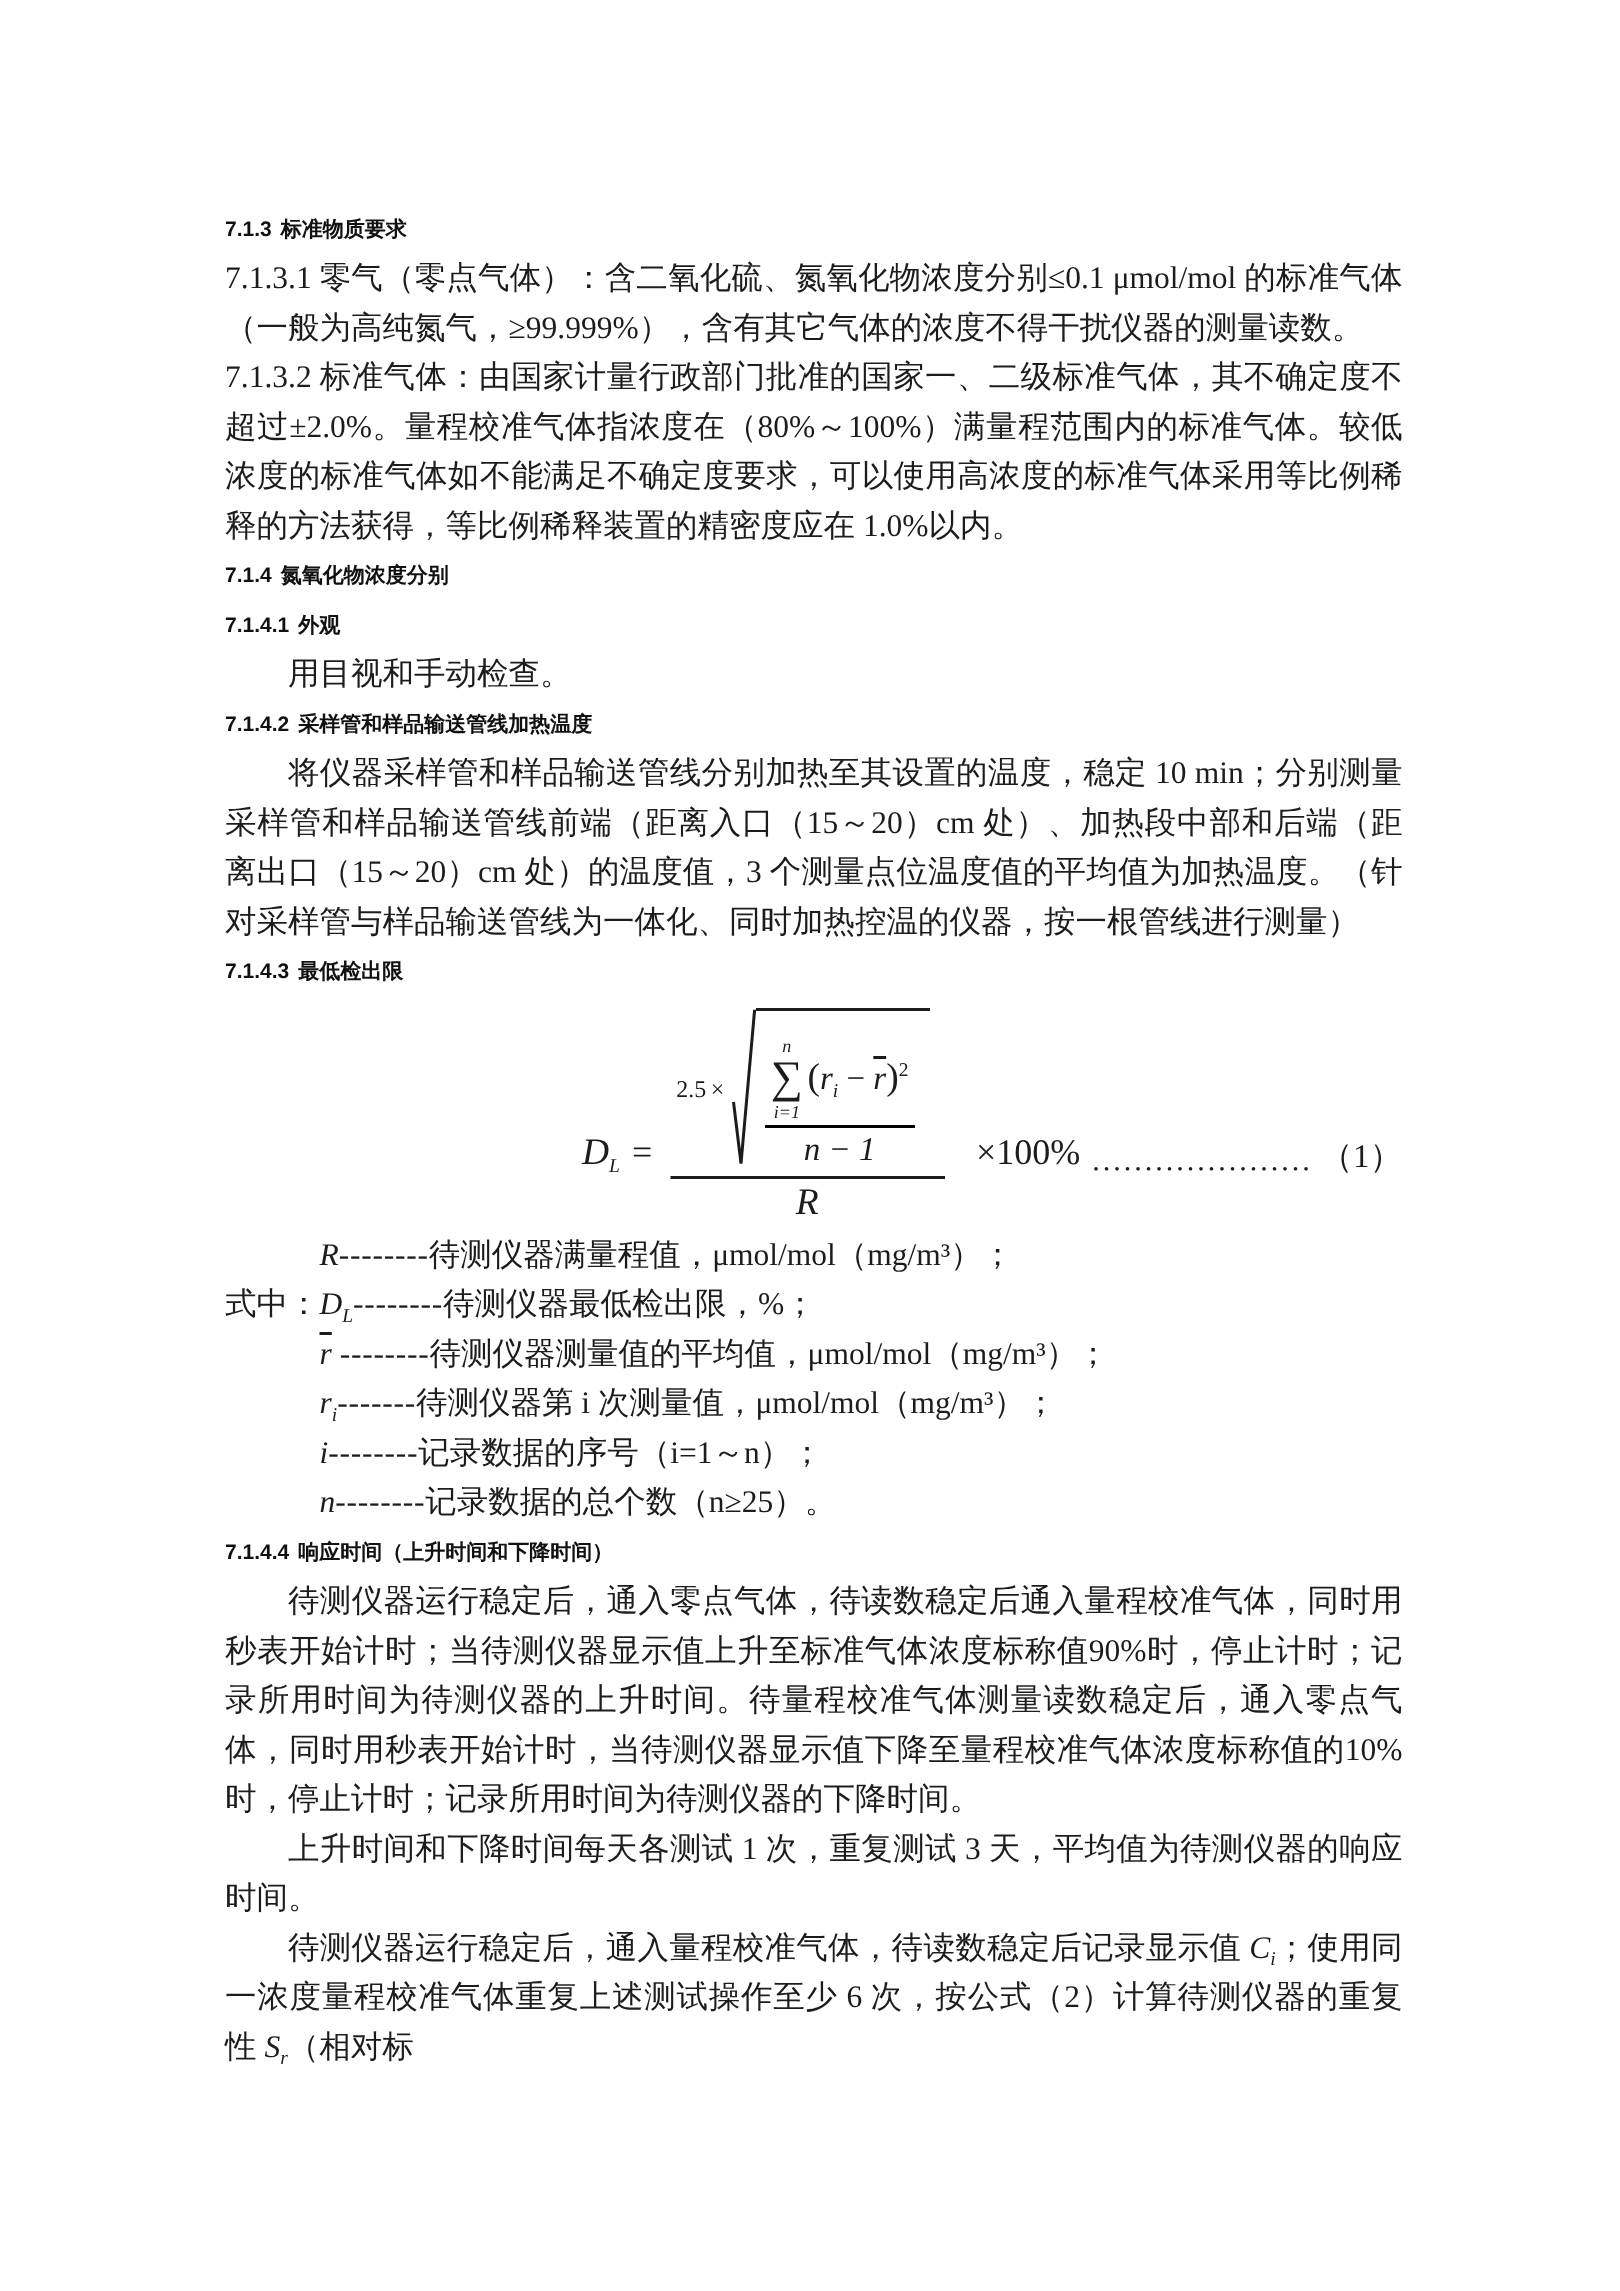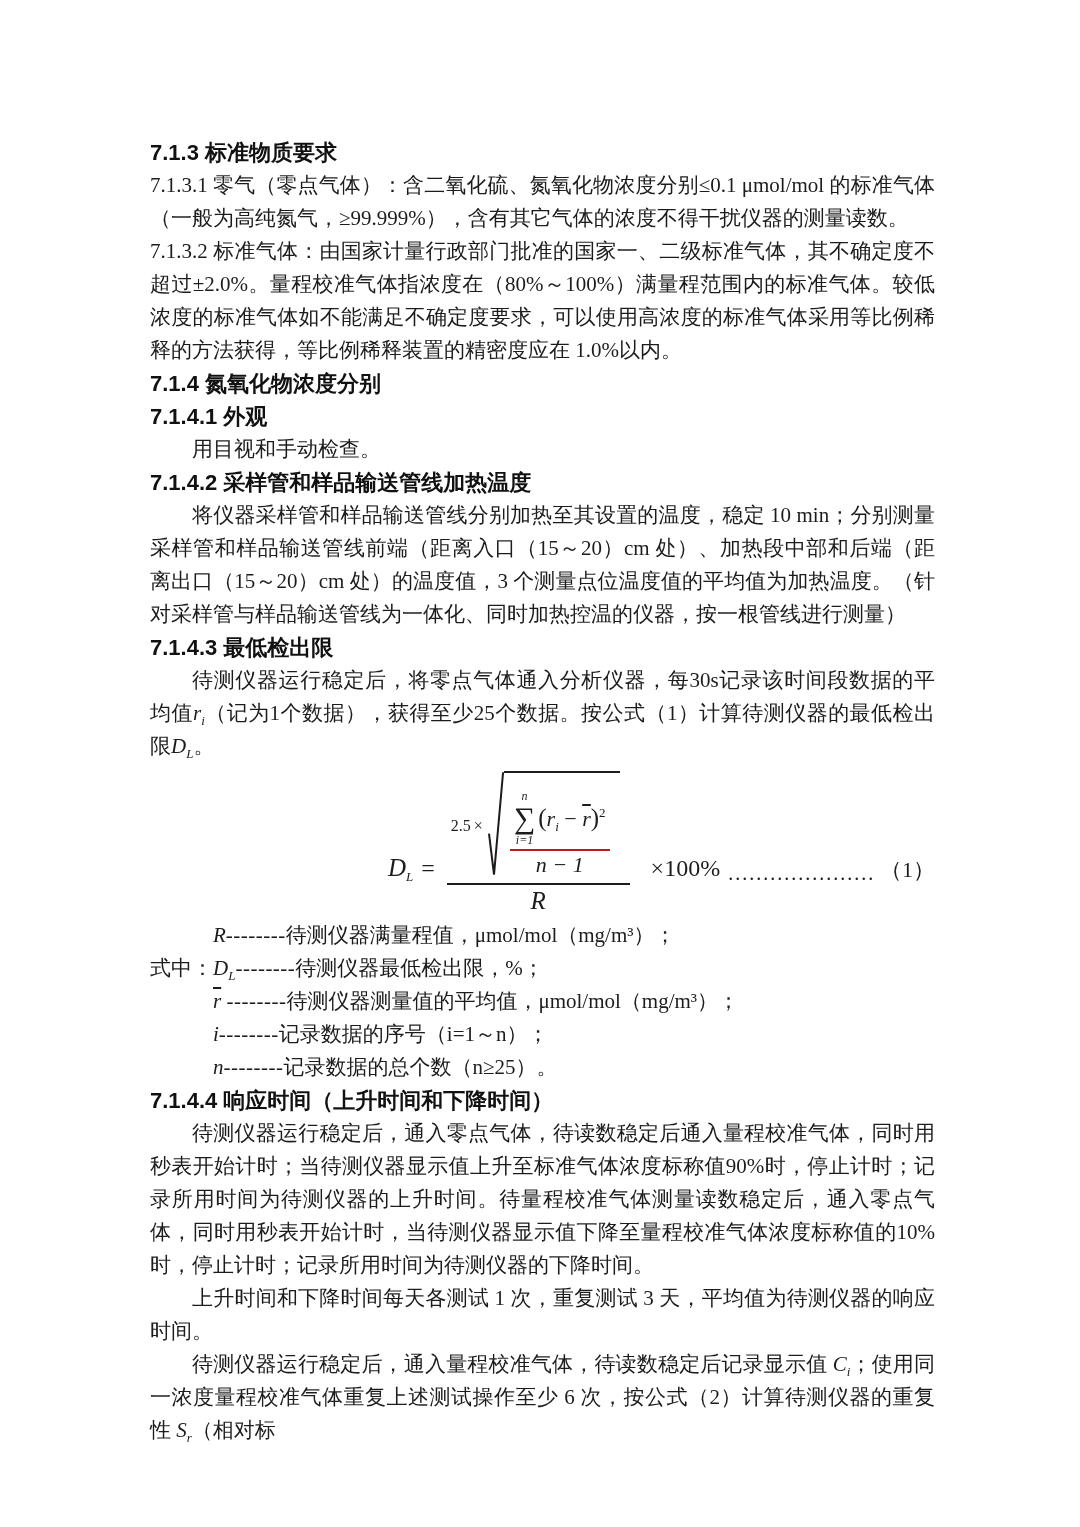--- a/index.html
+++ b/index.html
@@ -5,21 +5,21 @@
   html,body { margin:0; padding:0; background:#ffffff; }
   body { width:1080px; height:1527px; overflow:hidden; }
   .page {
     box-sizing:border-box; width:1080px; height:1527px;
     padding:136px 145px 0 150px;
     font-family:"Liberation Serif","DejaVu Serif",serif;
     font-size:21px; line-height:33px; color:#1c1c1c;
   }
   .h {
     font-family:"Liberation Sans","DejaVu Sans",sans-serif;
-    font-size:22px; font-weight:700; color:#111;
+    font-size:14px; font-weight:700; color:#111;
     margin:0; line-height:33px; text-align:left;
   }
   .h .ht { margin-left:6px; }
   p { margin:0; text-align:justify; }
   .indent { text-indent:2em; }
   .var { font-style:italic; font-family:"Liberation Serif","DejaVu Serif",serif; }
   .bar { text-decoration:overline; text-decoration-thickness:1.5px; }
   .vsub { font-size:13px; line-height:0; vertical-align:-5px; font-style:italic; }
   .vsup { font-size:13px; line-height:0; vertical-align:9px; }
 
@@ -35,21 +35,21 @@
   .coeff { font-size:16px; margin-right:3px; }
   .sqrt { display:flex; align-items:stretch; margin-left:2px; }
   .sqrt svg { width:16px; flex:0 0 16px; display:block; }
   .radicand { border-top:2px solid #1c1c1c; padding:4px 10px 0 6px; }
   .inum { display:flex; align-items:center; justify-content:center; padding:0 4px 2px 4px; }
   .sum { display:inline-flex; flex-direction:column; align-items:center; margin-right:3px; }
   .lim { font-size:12px; line-height:14px; font-style:italic; }
   .sigma { font-size:30px; line-height:30px; font-style:normal; }
   .expr { font-size:22px; line-height:28px; white-space:nowrap; }
   .expr .paren { font-size:25px; }
-  .iden { border-top:2px solid #b91c1c; align-self:stretch; text-align:center; font-size:22px; line-height:28px; }
+  .iden { border-top:2px solid #000000; align-self:stretch; text-align:center; font-size:22px; line-height:28px; }
   .oden { border-top:2px solid #1c1c1c; align-self:stretch; text-align:center; font-size:25px; line-height:32px; }
   .fmul { margin-left:21px; }
   .fdots { flex:1 1 auto; margin:92px 4px 0 8px; overflow:hidden; white-space:nowrap; font-size:20px; letter-spacing:2px; }
   .flabel { margin-top:88px; font-size:22px; white-space:nowrap; }
 
   
   .defline { text-align:left; line-height:33px; }
   .ind3 { margin-left:63px; }
   .dashes { letter-spacing:0.5px; }
 </style>
@@ -69,21 +69,20 @@
   <h2 class="h"><span>7.1.4.1</span><span class="ht">外观</span></h2>
 
   <p class="indent">用目视和手动检查。</p>
 
   <h2 class="h"><span>7.1.4.2</span><span class="ht">采样管和样品输送管线加热温度</span></h2>
 
   <p class="indent">将仪器采样管和样品输送管线分别加热至其设置的温度，稳定 10 min；分别测量采样管和样品输送管线前端（距离入口（15～20）cm 处）、加热段中部和后端（距离出口（15～20）cm 处）的温度值，3 个测量点位温度值的平均值为加热温度。（针对采样管与样品输送管线为一体化、同时加热控温的仪器，按一根管线进行测量）</p>
 
   <h2 class="h"><span>7.1.4.3</span><span class="ht">最低检出限</span></h2>
 
-  <p class="indent"><span>待测仪器运行稳定后，将零点气体通入分析仪器，每30s记录该时间段数据的平均值</span><span class="var">r</span><span class="vsub">i</span><span>（记为1个数据），获得至少25个数据。按公式（1）计算待测仪器的最低检出限</span><span class="var">D</span><span class="vsub">L</span><span>。</span></p>
 
   <div class="formula">
     <span class="fbase lhs"><span class="var big">D</span><span class="vsub">L</span></span>
     <span class="fbase feq">=</span>
 
     <span class="frac outer">
       <span class="onum">
         <span class="coeff">2.5</span>
         <span class="coeff">×</span>
         <span class="sqrt">
@@ -110,20 +109,21 @@
 
     <span class="fbase fmul">×100%</span>
     <span class="fdots">...........................................................</span>
     <span class="flabel">（1）</span>
   </div>
 
   <div>
     <p class="defline ind3"><span class="var">R</span><span class="dashes">--------</span><span>待测仪器满量程值，μmol/mol（mg/m³）；</span></p>
     <p class="defline"><span>式中：</span><span class="var">D</span><span class="vsub">L</span><span class="dashes">--------</span><span>待测仪器最低检出限，%；</span></p>
     <p class="defline ind3"><span class="var bar">r</span> <span class="dashes">--------</span><span>待测仪器测量值的平均值，μmol/mol（mg/m³）；</span></p>
+    <p class="defline ind3"><span class="var">r</span><span class="vsub">i</span><span class="dashes">-------</span><span>待测仪器第 i 次测量值，μmol/mol（mg/m³）；</span></p>
     <p class="defline ind3"><span class="var">i</span><span class="dashes">--------</span><span>记录数据的序号（i=1～n）；</span></p>
     <p class="defline ind3"><span class="var">n</span><span class="dashes">--------</span><span>记录数据的总个数（n≥25）。</span></p>
   </div>
 
   <h2 class="h"><span>7.1.4.4</span><span class="ht">响应时间（上升时间和下降时间）</span></h2>
 
   <p class="indent">待测仪器运行稳定后，通入零点气体，待读数稳定后通入量程校准气体，同时用秒表开始计时；当待测仪器显示值上升至标准气体浓度标称值90%时，停止计时；记录所用时间为待测仪器的上升时间。待量程校准气体测量读数稳定后，通入零点气体，同时用秒表开始计时，当待测仪器显示值下降至量程校准气体浓度标称值的10%时，停止计时；记录所用时间为待测仪器的下降时间。</p>
 
   <p class="indent">上升时间和下降时间每天各测试 1 次，重复测试 3 天，平均值为待测仪器的响应时间。</p>
 

